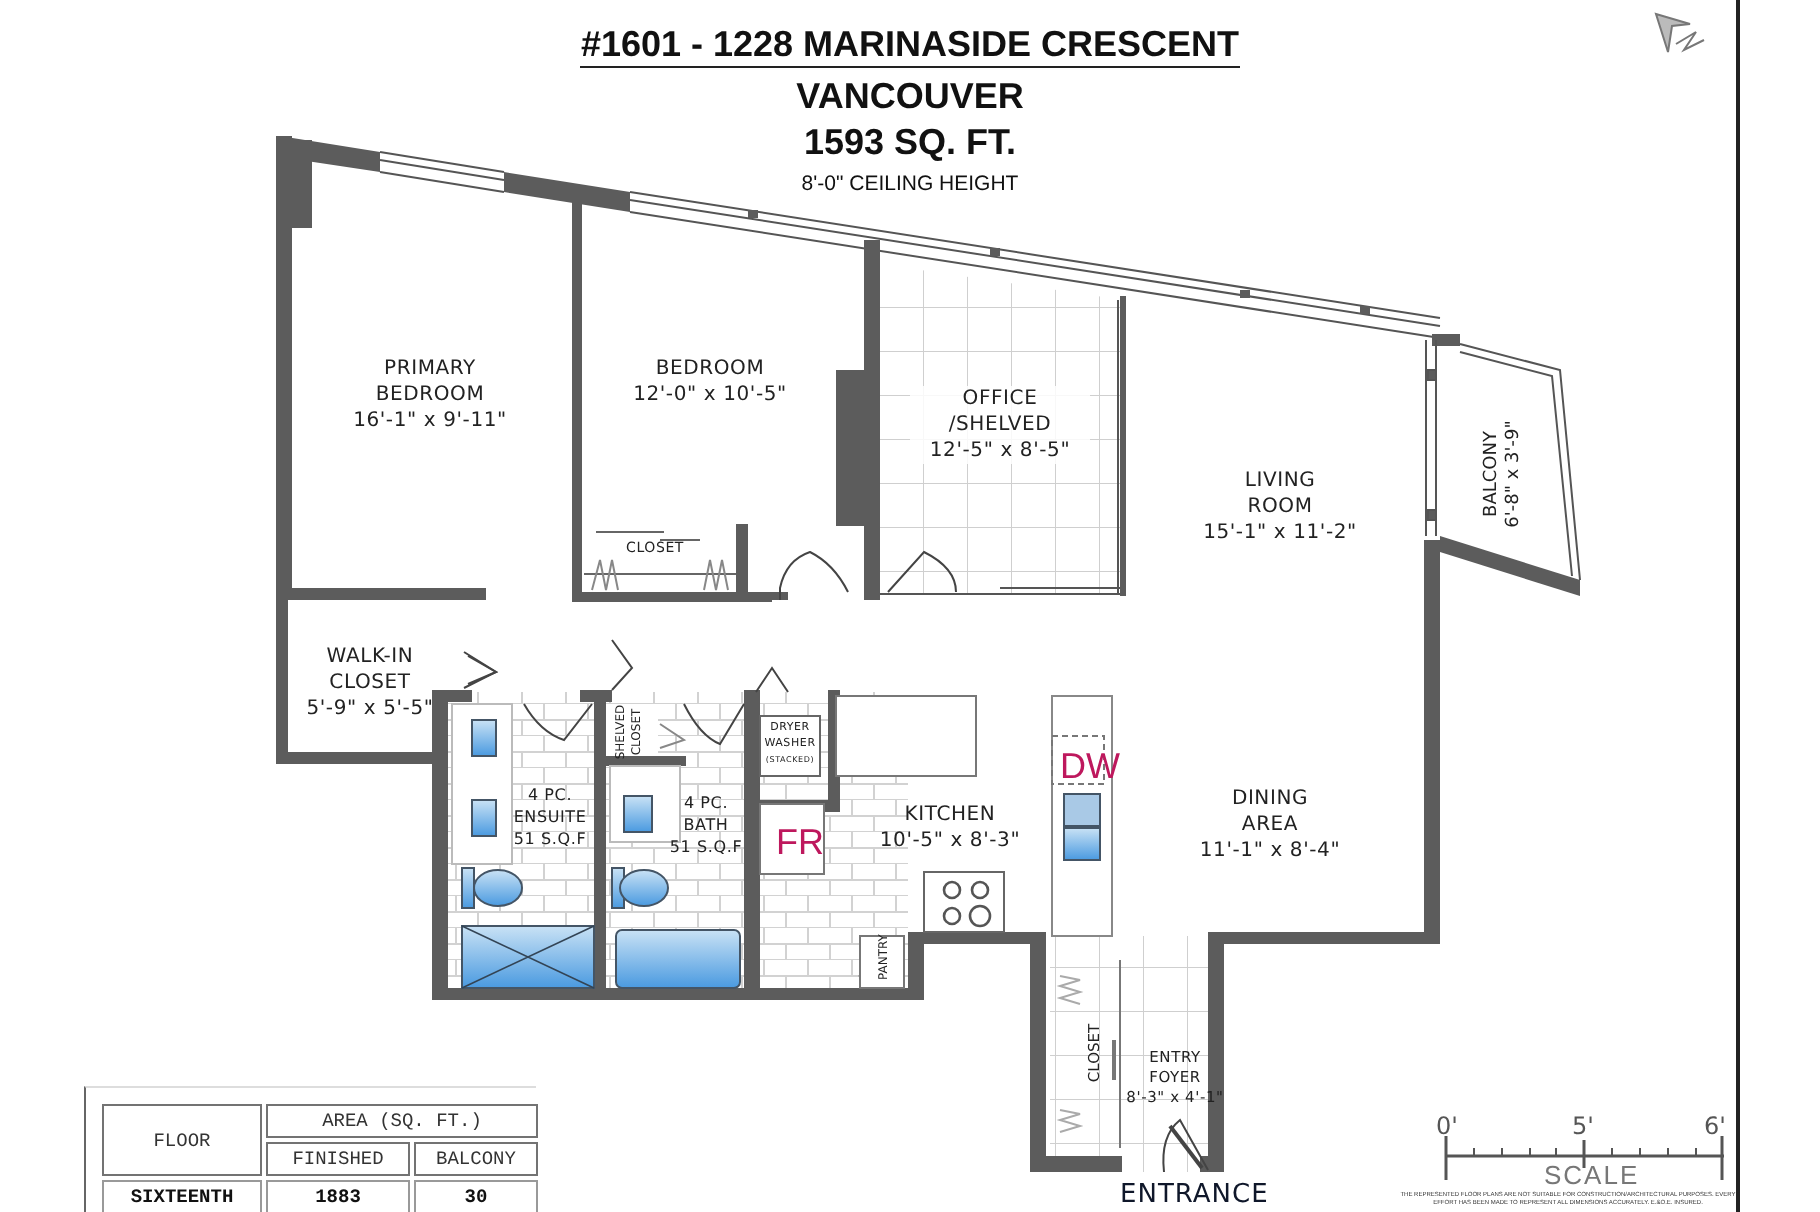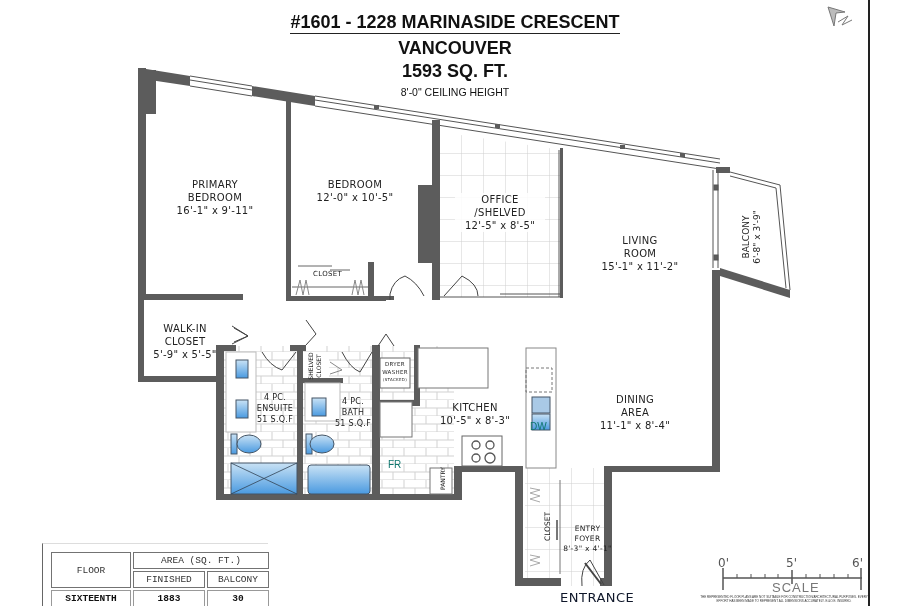--- a/index.html
+++ b/index.html
@@ -7,21 +7,21 @@
   .header { position:absolute; left:0; width:910px; text-align:center; }
   .h-title { top:12px; font-size:18px; font-weight:bold; }
   .h-title span { border-bottom:1.5px solid #222; padding-bottom:1px; }
   .h-city { top:38px; font-size:18px; font-weight:bold; }
   .h-sqft { top:61px; font-size:18px; font-weight:bold; }
   .h-ceil { top:86px; font-size:10.5px; }
   svg.plan { position:absolute; left:0; top:0; }
   .lbl { position:absolute; text-align:center; font-size:10px; line-height:13px; letter-spacing:0.3px; color:#222; font-family:"DejaVu Sans", sans-serif; }
   .lbl-sm { font-size:7px; line-height:9px; }
   .vlbl { position:absolute; transform:rotate(-90deg); transform-origin:center center; text-align:center; font-family:"DejaVu Sans", sans-serif; color:#222; }
-  .fixture-lbl { position:absolute; font-family:"Liberation Sans", sans-serif; font-size:10px; color:#0f766e;margin-top:48px; }
+  .fixture-lbl { position:absolute; font-family:"Liberation Sans", sans-serif; font-size:18px; color:#be185d; }
   table.area { position:absolute; left:49px; top:550px; border-collapse:separate; border-spacing:2px; font-size:9.5px; }
   table.area td { border:1px solid #737373; text-align:center; padding:0 4px; height:15px; color:#333; font-family:Liberation Mono, monospace; }
   table.area td.b { font-weight:bold; color:#111; border-color:#999; }
   .tbl-frame { position:absolute; left:42px; top:543px; width:225px; height:63px; border-left:1px solid #666; border-top:1px solid #ddd; }
   .scale-num { position:absolute; font-size:12px; color:#555; font-family:"DejaVu Sans", sans-serif; }
   .scale-word { position:absolute; left:772px; top:580px; font-size:13px; color:#777; letter-spacing:1px; }
   .disclaimer { position:absolute; left:700px; top:595px; width:168px; font-size:3px; line-height:4px; text-align:center; color:#333; }
   .entrance { position:absolute; left:560px; top:590px; font-size:13px; letter-spacing:0.5px; color:#0f172a; font-family:"DejaVu Sans", sans-serif; }
   .frame-line { position:absolute; left:868px; top:0; width:1.5px; height:606px; background:#222; }
 </style>

